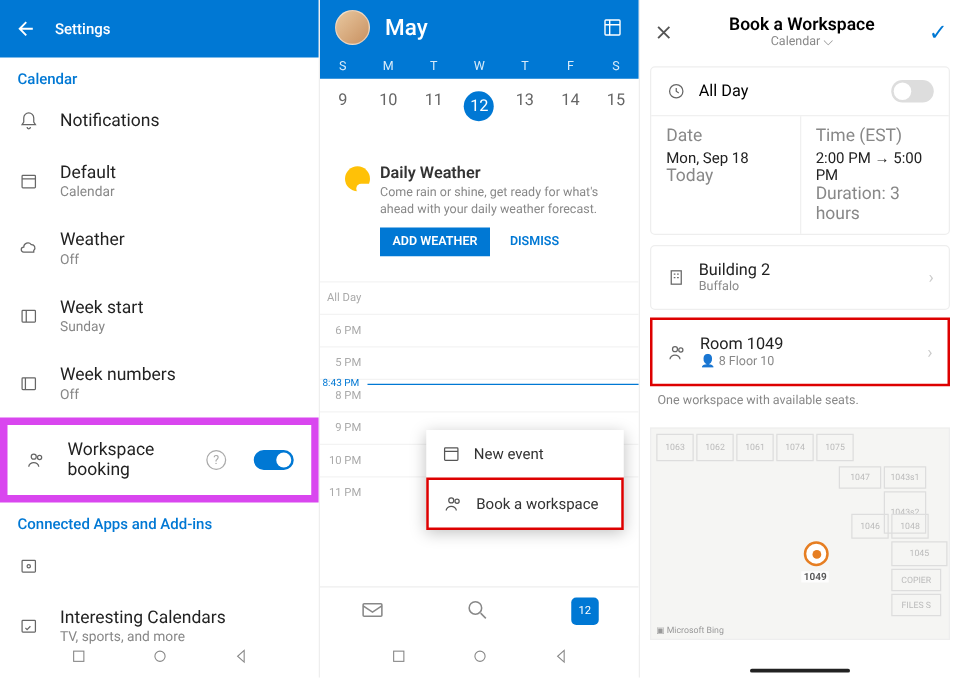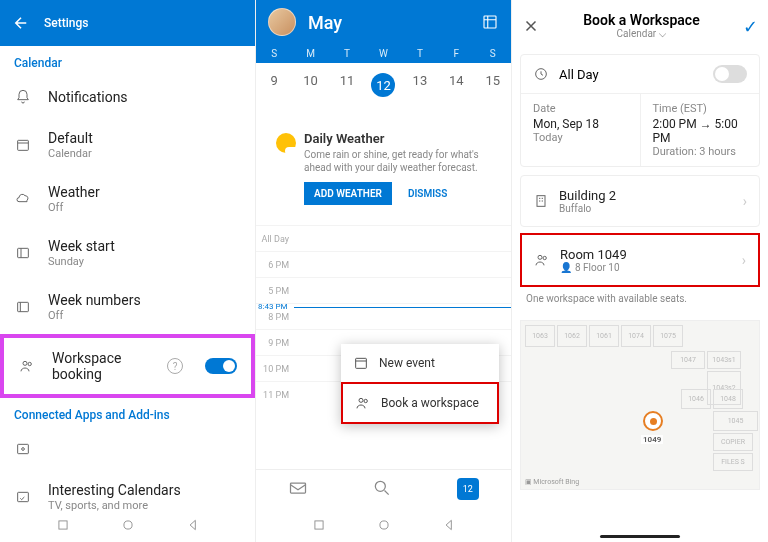--- a/index.html
+++ b/index.html
@@ -14,21 +14,21 @@
 .hdr1 .title { font-size:12px; font-weight:500; }
 .section-label { color:#0078d4; font-size:12px; font-weight:500; padding:10px 14px 6px; }
 .setting-row { display:flex; align-items:center; padding:12px 14px; gap:16px; position:relative; }
 .setting-icon { width:18px; height:18px; color:#666; flex:none; display:flex; align-items:center; justify-content:center; }
 .setting-txt { flex:1; }
 .setting-title { font-size:14px; color:#222; }
 .setting-sub { font-size:11px; color:#888; margin-top:1px; }
 .toggle { width:32px; height:16px; background:#0078d4; border-radius:10px; position:relative; }
 .toggle::after { content:''; position:absolute; right:2px; top:2px; width:12px; height:12px; background:#fff; border-radius:50%; }
 .help-circle { width:16px; height:16px; border:1px solid #aaa; border-radius:50%; color:#aaa; font-size:10px; display:flex; align-items:center; justify-content:center; margin-right:6px; }
-.red-box { border:4px solid #d946ef; }
+.red-box { border:6px solid #d946ef; }
 .nav-android { position:absolute; bottom:6px; left:0; right:0; display:flex; justify-content:space-around; padding:4px 30px; }
 .nav-android span { width:14px; height:14px; color:#666; }
 
 
 .hdr2 { background:#0078d4; color:#fff; }
 .hdr2-top { display:flex; align-items:center; padding:8px 12px; gap:12px; }
 .avatar { width:28px; height:28px; border-radius:50%; background:linear-gradient(135deg,#e8c8a0,#c89060); border:1px solid rgba(255,255,255,.5); }
 .month { font-size:18px; font-weight:500; flex:1; }
 .dow { display:flex; font-size:10px; opacity:.85; }
 .dow span { flex:1; text-align:center; padding:4px 0; }
@@ -61,21 +61,21 @@
 .hdr3-title { font-size:14px; font-weight:600; }
 .hdr3-sub { font-size:10px; color:#888; }
 .check { color:#0078d4; font-size:18px; }
 .card { margin:8px 8px 0; background:#fff; border:1px solid #eee; border-radius:4px; }
 .allday-row { display:flex; align-items:center; padding:10px 12px; gap:10px; border-bottom:1px solid #f0f0f0; }
 .toggle-off { width:34px; height:18px; background:#ddd; border-radius:10px; position:relative; }
 .toggle-off::after { content:''; position:absolute; left:2px; top:2px; width:14px; height:14px; background:#fff; border-radius:50%; }
 .dt-row { display:flex; }
 .dt-col { flex:1; padding:8px 12px; }
 .dt-col:first-child { border-right:1px solid #f0f0f0; }
-.dt-label { font-size:11px; color:#888; }
+.dt-label { font-size:14px; color:#888; }
 .dt-val { font-size:12px; color:#222; margin-top:2px; }
 .loc-row { display:flex; align-items:center; padding:12px; gap:10px; }
 .loc-main { flex:1; }
 .loc-title { font-size:13px; color:#222; }
 .loc-sub { font-size:10px; color:#888; }
 .chev { color:#ccc; font-size:14px; }
 .room-card { margin:6px 8px 0; border:2px solid #d00; background:#fff; }
 .avail-txt { font-size:10px; color:#888; padding:6px 14px 4px; }
 .map { margin:12px 8px 0; height:170px; background:#f5f5f3; position:relative; overflow:hidden; border:1px solid #eee; }
 .map-room { position:absolute; border:1px solid #ddd; font-size:7px; color:#bbb; display:flex; align-items:center; justify-content:center; }

